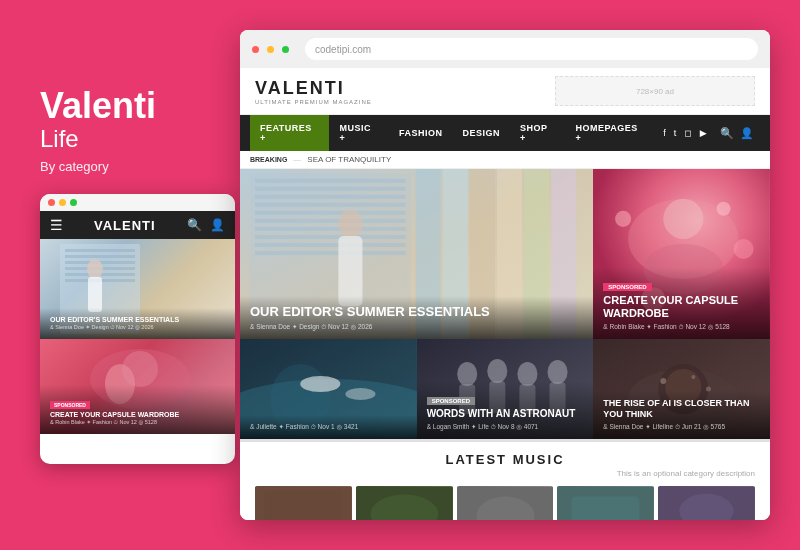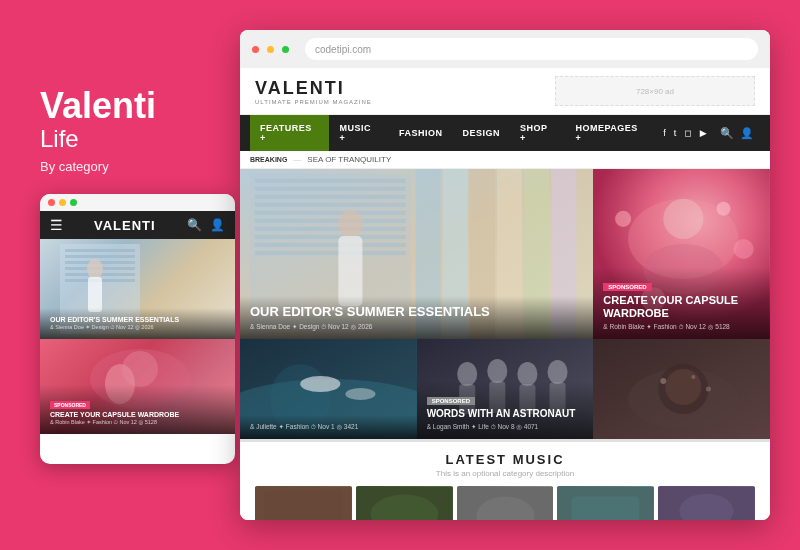--- a/index.html
+++ b/index.html
@@ -254,21 +254,21 @@
     }
     .music-title {
       text-align: center;
       font-size: 13px;
       font-weight: 800;
       text-transform: uppercase;
       letter-spacing: 2px;
       color: #222;
     }
     .music-subtitle {
-      text-align: center;
+      text-align: right;
       font-size: 8px;
       color: #aaa;
       margin: 2px 0 8px;
     }
     .music-strip {
       display: flex;
       gap: 4px;
       height: 55px;
       overflow: hidden;
     }
@@ -532,20 +532,24 @@
         <rect width="176" height="100" fill="url(#gAI)"></rect>
 
         <ellipse cx="90" cy="60" rx="55" ry="30" fill="rgba(80,60,60,0.5)"></ellipse>
         <circle cx="90" cy="50" r="25" fill="rgba(60,40,40,0.6)"></circle>
         <circle cx="90" cy="48" r="18" fill="rgba(100,70,60,0.5)"></circle>
 
         <circle cx="70" cy="42" r="3" fill="rgba(180,150,140,0.5)"></circle>
         <circle cx="100" cy="38" r="2" fill="rgba(180,150,140,0.4)"></circle>
         <circle cx="115" cy="50" r="2.5" fill="rgba(180,150,140,0.4)"></circle>
       </svg>
+      <div class="cell-overlay">
+        <div class="cell-title" style="font-size:9px;">THE RISE OF AI IS CLOSER THAN YOU THINK</div>
+        <div class="cell-meta">&amp; Sienna Doe  ✦ Lifeline  ⏱ Jun 21  ◎ 5765</div>
+      </div>
     </div>
   </div>
 
   <div class="music-section">
     <div class="music-title">LATEST MUSIC</div>
     <div class="music-subtitle">This is an optional category description</div>
     <div class="music-strip">
       <div class="music-card music-card-1">
         <svg width="100%" height="100%" viewBox="0 0 100 55">
             <rect width="100" height="55" fill="#6a4a3a"></rect>

